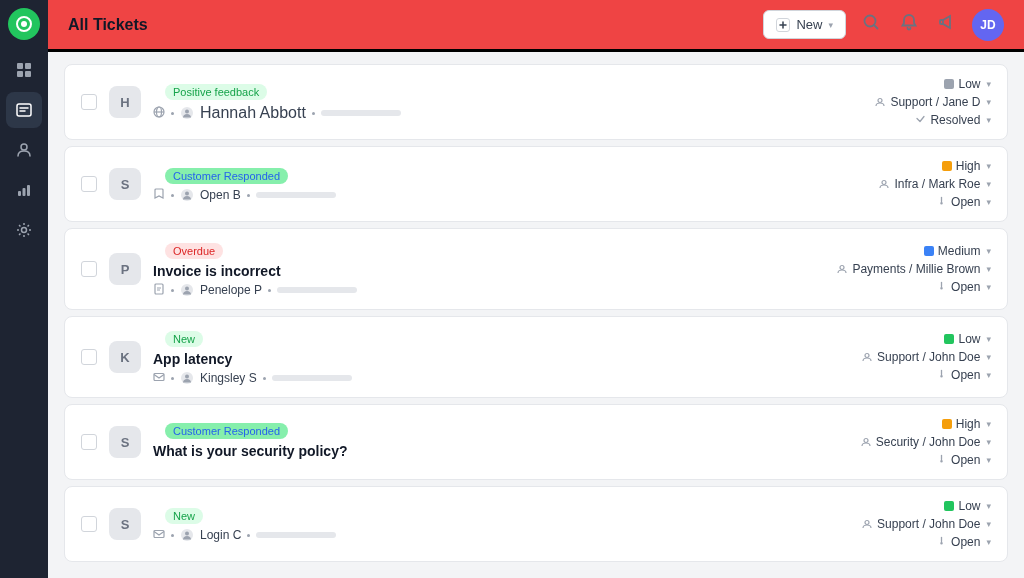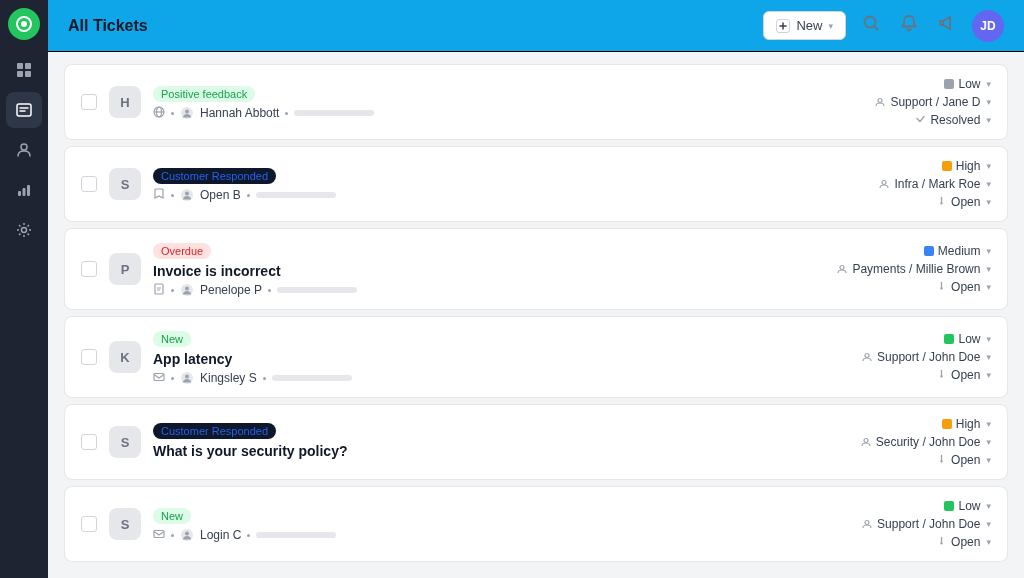--- a/index.html
+++ b/index.html
@@ -37,22 +37,22 @@
     
     #main {
       flex: 1;
       display: flex;
       flex-direction: column;
       overflow: hidden;
     }
 
     
     #header {
-      background: #0ea5e9;
-      border-bottom: 1px solid #000000;
+      background: #ef4444;
+      border-bottom: 3px solid #000000;
       padding: 0 20px;
       height: 52px;
       display: flex;
       align-items: center;
       justify-content: space-between;
       flex-shrink: 0;
     }
     #header-title {
       font-size: 16px;
       font-weight: 600;
@@ -138,23 +138,24 @@
     .ticket-tag-row {
       margin-bottom: 4px;
     }
     .ticket-tag {
       display: inline-block;
       font-size: 11px;
       font-weight: 500;
       padding: 2px 8px;
       border-radius: 10px;
       margin-right: 4px;
+      margin-left: 12px;
     }
     .tag-positive { background: #dcfce7; color: #16a34a; }
-    .tag-customer { background: #0f172a; color: #2563eb; }
+    .tag-customer { background: #86efac; color: #2563eb; }
     .tag-overdue { background: #fee2e2; color: #dc2626; }
     .tag-new { background: #dcfce7; color: #16a34a; }
 
     .ticket-title {
       font-size: 14px;
       font-weight: 600;
       color: #111827;
       margin-bottom: 4px;
     }
     .ticket-meta {
@@ -309,21 +310,21 @@
                 <path d="M1 6h10"></path>
               </svg></span>
         <span class="ticket-meta-dot"></span>
         <span style="display:flex;align-items:center;gap:4px;">
           <svg width="14" height="14" viewBox="0 0 14 14" fill="none">
                 <circle cx="7" cy="7" r="6" fill="#e5e7eb"></circle>
                 <circle cx="7" cy="5.5" r="2" fill="#9ca3af"></circle>
                 <path d="M3 11.5c0-2.2 1.8-3.5 4-3.5s4 1.3 4 3.5" fill="#9ca3af"></path>
               </svg>
         </span>
-        <span style="font-size:12px;color:#374151;text-align:right;">Hannah Abbott</span>
+        <span style="font-size:16px;color:#374151;text-align:right;">Hannah Abbott</span>
         <span class="ticket-meta-dot"></span>
         <div class="ticket-meta-bar"></div>
       </div>
     </div>
     <div class="ticket-right">
       <div class="ticket-meta-right">
         <span class="dot" style="width:10px;height:10px;border-radius:2px;background:#9ca3af;display:inline-block;"></span>
         <span class="priority-label">Low</span>
         <span class="chevron-small">▾</span>
       </div>

